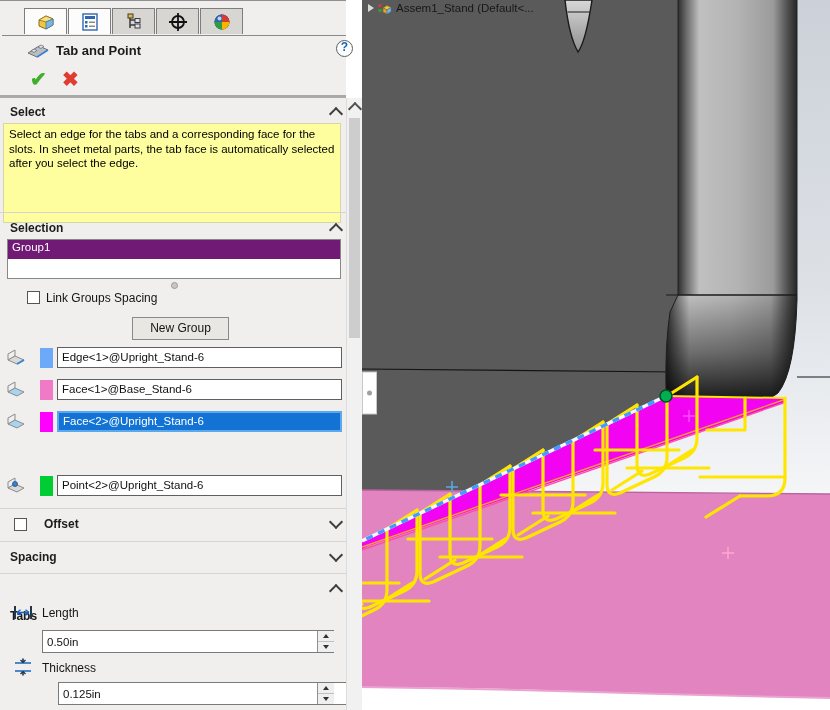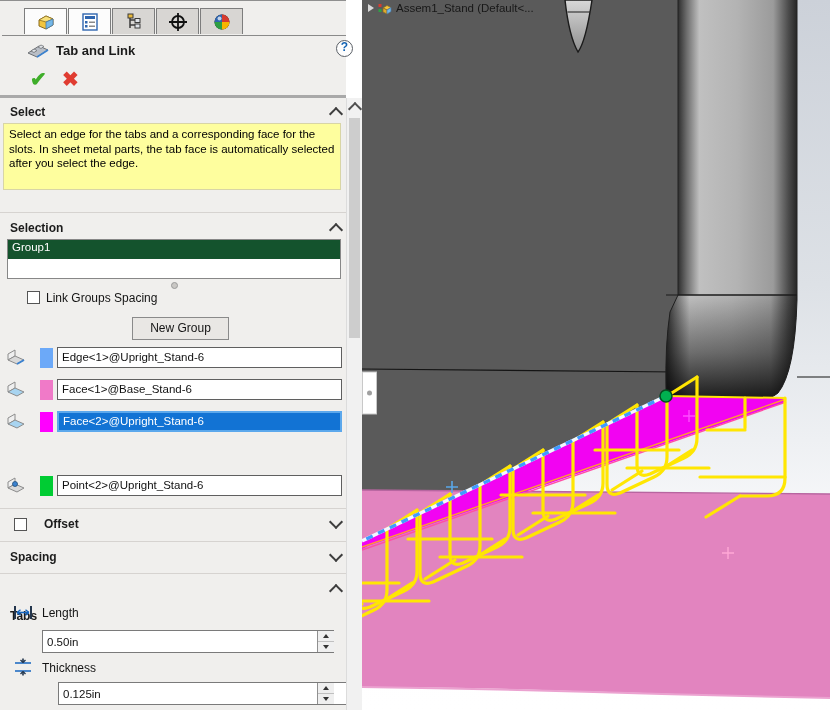--- a/index.html
+++ b/index.html
@@ -23,27 +23,27 @@
             text-align:center;line-height:13px;background:#fdfdfd;}
   #okcancel{position:absolute;left:0;top:64px;width:346px;height:28px;}
   .okx{position:absolute;top:2px;font-size:20px;font-weight:bold;}
   #ok-btn{left:30px;color:#3fae2a;}
   #cancel-btn{left:62px;color:#e03c31;}
   #thick-sep{position:absolute;left:0;top:94px;width:346px;height:3px;background:#a9a9a9;}
   .sechead{position:absolute;font-size:12px;font-weight:bold;color:#1c1c1c;}
   .chev{position:absolute;width:8px;height:8px;border-left:2px solid #3d3d3d;border-top:2px solid #3d3d3d;}
   .chev.up{transform:rotate(45deg);}
   .chev.down{transform:rotate(225deg);}
-  #msg-box{position:absolute;left:3px;top:122px;width:338px;height:67px;background:#FEFE9E;
+  #msg-box{position:absolute;left:3px;top:122px;width:338px;height:100px;background:#FEFE9E;
            border:1px solid #d8d5a6;box-sizing:border-box;font-size:11.5px;color:#000;
            padding:3px 5px;line-height:1.28;}
   .sep{position:absolute;left:0;width:346px;border-top:1px solid #d6d3d0;}
   #group-list{position:absolute;left:7px;top:238px;width:334px;height:40px;background:#fff;
               border:1px solid #878787;box-sizing:border-box;}
-  #group-row{height:18px;background:#14532d;color:#fff;font-size:11.5px;padding:1px 0 0 4px;}
+  #group-row{height:18px;background:#701a75;color:#fff;font-size:11.5px;padding:1px 0 0 4px;}
   #list-grip{position:absolute;left:171px;top:281px;width:5px;height:5px;border-radius:50%;
              background:#c9c7c4;border:1px solid #9a9a9a;}
   .cbx{position:absolute;width:13px;height:13px;background:#fff;border:1px solid #555;box-sizing:border-box;}
   .cblabel{position:absolute;font-size:12px;color:#141414;}
   #new-group-btn{position:absolute;left:132px;top:316px;width:97px;height:23px;background:#e9e7e4;
                  border:1px solid #8a8a8a;font-size:12px;color:#141414;text-align:center;
                  line-height:21px;box-sizing:border-box;}
   .selrow{position:absolute;left:0;width:346px;height:22px;}
   .rowicon{position:absolute;left:6px;top:2px;}
   .swatch{position:absolute;left:40px;top:1px;width:13px;height:20px;}
@@ -130,21 +130,21 @@
       </div>
     </div>
 
     <div id="title-row">
       <svg id="title-icon" width="24" height="20" viewBox="0 0 24 20">
         <polygon points="2,13 13,6 22,10 11,17" fill="#b9bec6" stroke="#6d7074" stroke-width="1"></polygon>
         <polygon points="5,11 8,9 11,10.5 8,12.5" fill="#dfe3e8" stroke="#6d7074" stroke-width="0.8"></polygon>
         <polygon points="12,7 15,5 18,6.5 15,8.5" fill="#dfe3e8" stroke="#6d7074" stroke-width="0.8"></polygon>
         <path d="M11,17 L22,10" stroke="#3B82D0" stroke-width="1.6" fill="none"></path>
       </svg>
-      <span id="panel-title">Tab and Link</span>
+      <span id="panel-title">Tab and Point</span>
       <div id="help-btn">?</div>
     </div>
 
     <div id="okcancel">
       <span class="okx" id="ok-btn">✔</span>
       <span class="okx" id="cancel-btn">✖</span>
     </div>
     <div id="thick-sep"></div>
 
     <div class="sechead" style="left:10px;top:104px">Select</div>

